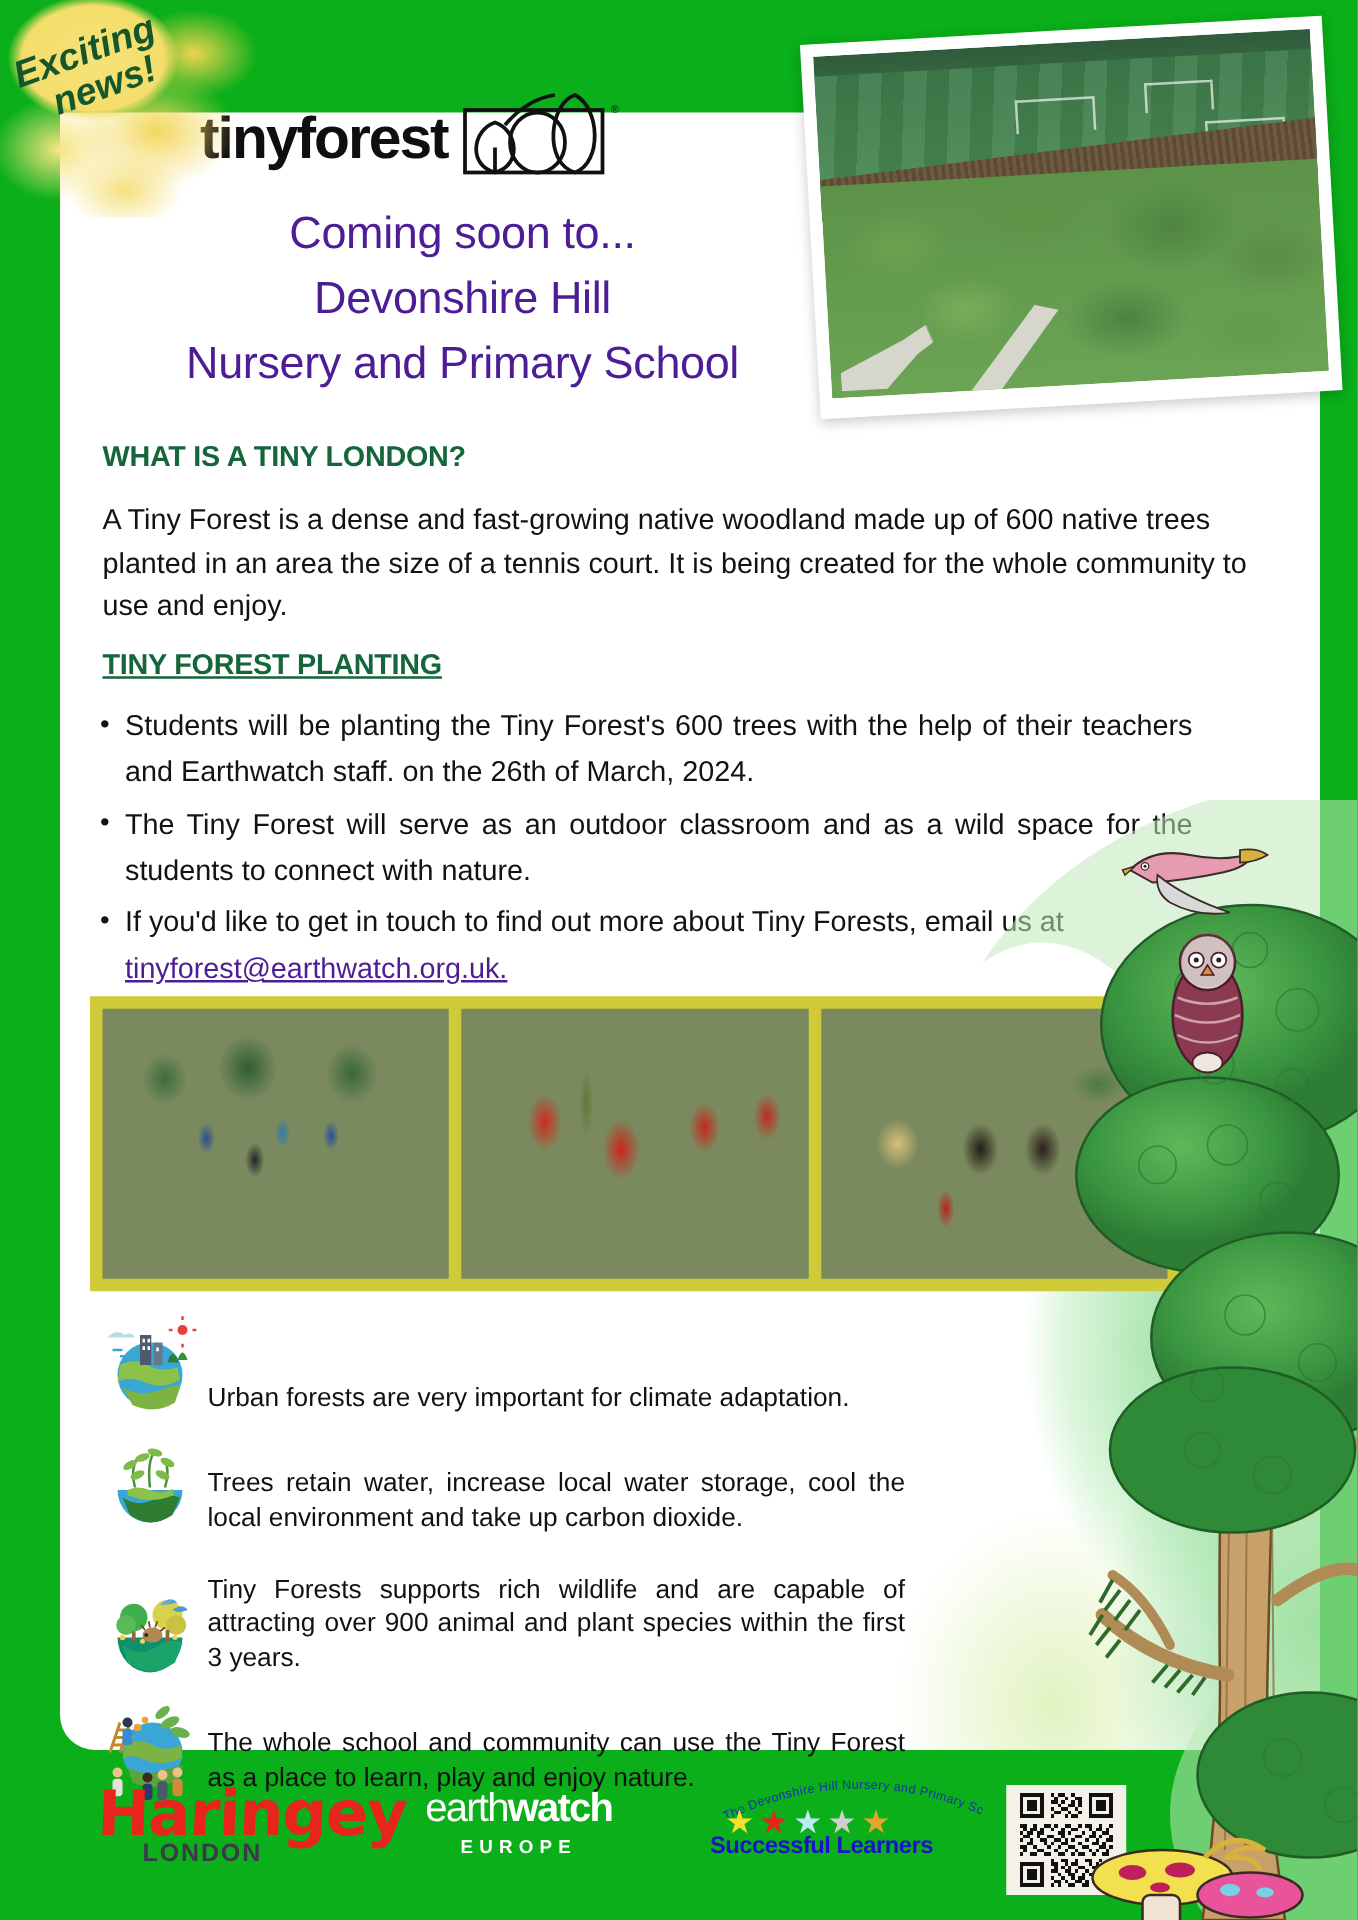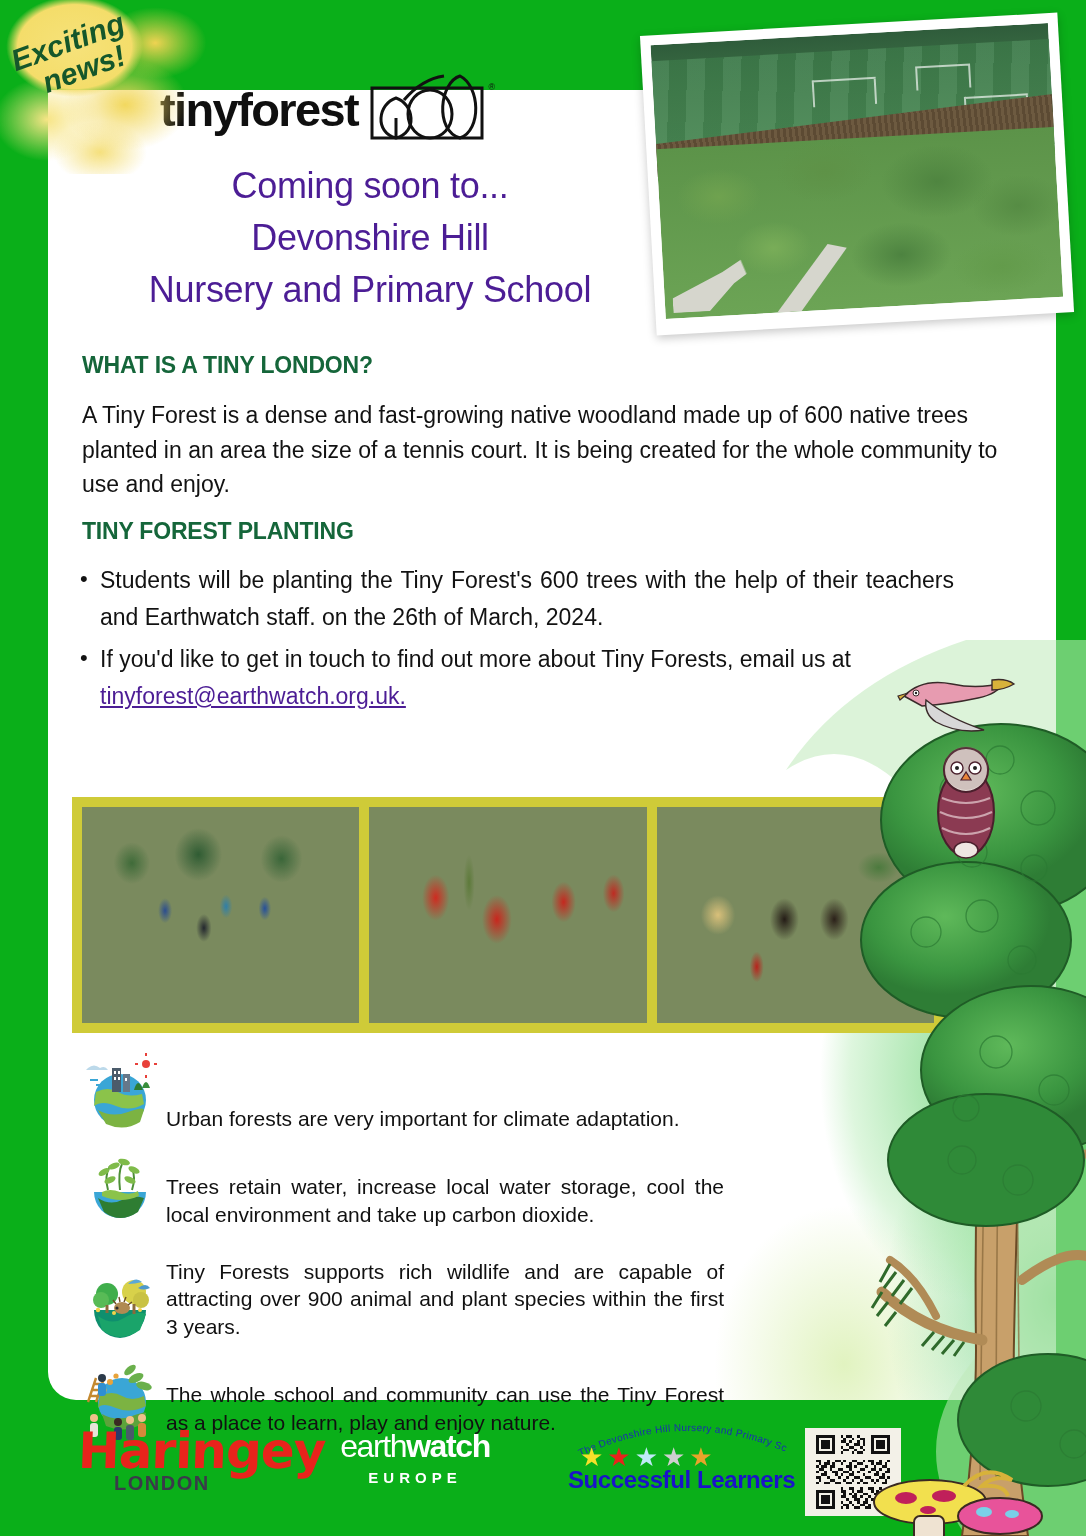--- a/index.html
+++ b/index.html
@@ -131,21 +131,21 @@
     background:#d6d6cd;
     clip-path: polygon(6% 100%, 46% 20%, 60% 26%, 24% 100%);
   }
 
   
   .section-h {
     position:absolute; color:#15663a; font-weight:700; font-size:23px;
     letter-spacing:-.2px; z-index:12;
   }
   #h-what { left:82px; top:352px; }
-  #h-planting { left:82px; top:518px; }
+  #h-planting { left:82px; top:518px;text-decoration:underline; }
 
   .para {
     position:absolute; left:82px; top:398px; width:930px;
     font-size:23px; line-height:1.5; color:#121212; z-index:12;
   }
 
   ul.bullets {
     position:absolute; left:74px; top:562px; width:880px;
     list-style:none; z-index:12;
   }
@@ -232,21 +232,21 @@
   .earthwatch .ew b { font-weight:700; }
   .earthwatch .ew i { font-style:normal; font-weight:400; }
   .earthwatch .eu { font-size:15px; color:#fff; letter-spacing:5px; font-weight:700; margin-top:7px; }
 
   .school { position:absolute; left:560px; top:22px; width:240px; height:80px; }
   .school .arc { position:absolute; left:0; top:0; width:240px; height:40px; }
   .school .stars { position:absolute; left:20px; top:22px; display:flex; gap:4px; }
   .school .stars i { font-style:normal; font-size:26px; line-height:1; }
   .school .sl {
     position:absolute; left:8px; top:44px;
-    font-size:24px; font-weight:700; color:#1a13c9; letter-spacing:-.4px;
+    font-size:19px; font-weight:700; color:#1a13c9; letter-spacing:-.4px;
   }
 
   .qr { position:absolute; left:805px; top:1428px; width:96px; height:88px; z-index:22; background:#f3f1e8; padding:4px;}
   .qr svg { display:block; width:100%; height:100%; }
 </style>
 </head>
 <body>
 
 <div id="poster">
 
@@ -297,20 +297,21 @@
     <div>Nursery and Primary School</div>
   </div>
 
   <div class="section-h" id="h-what">WHAT IS A TINY LONDON?</div>
   <div class="para">A Tiny Forest is a dense and fast-growing native woodland made up of 600 native trees planted in an area the size of a tennis court. It is being created for the whole community to use and enjoy.</div>
 
   <div class="section-h" id="h-planting">TINY FOREST PLANTING</div>
 
   <ul class="bullets">
     <li>Students will be planting the Tiny Forest's 600 trees with the help of their teachers and Earthwatch staff. on the 26th of March, 2024.</li>
+    <li>The Tiny Forest will serve as an outdoor classroom and as a wild space for the students to connect with nature.</li>
     <li>
       <span>If you'd like to get in touch to find out more about Tiny Forests, email us at </span><br>
       <a class="mail" href="#">tinyforest@earthwatch.org.uk.</a>
     </li>
   </ul>
 
   <div class="strip">
     <div class="p p1"></div>
     <div class="p p2"></div>
     <div class="p p3"></div>

